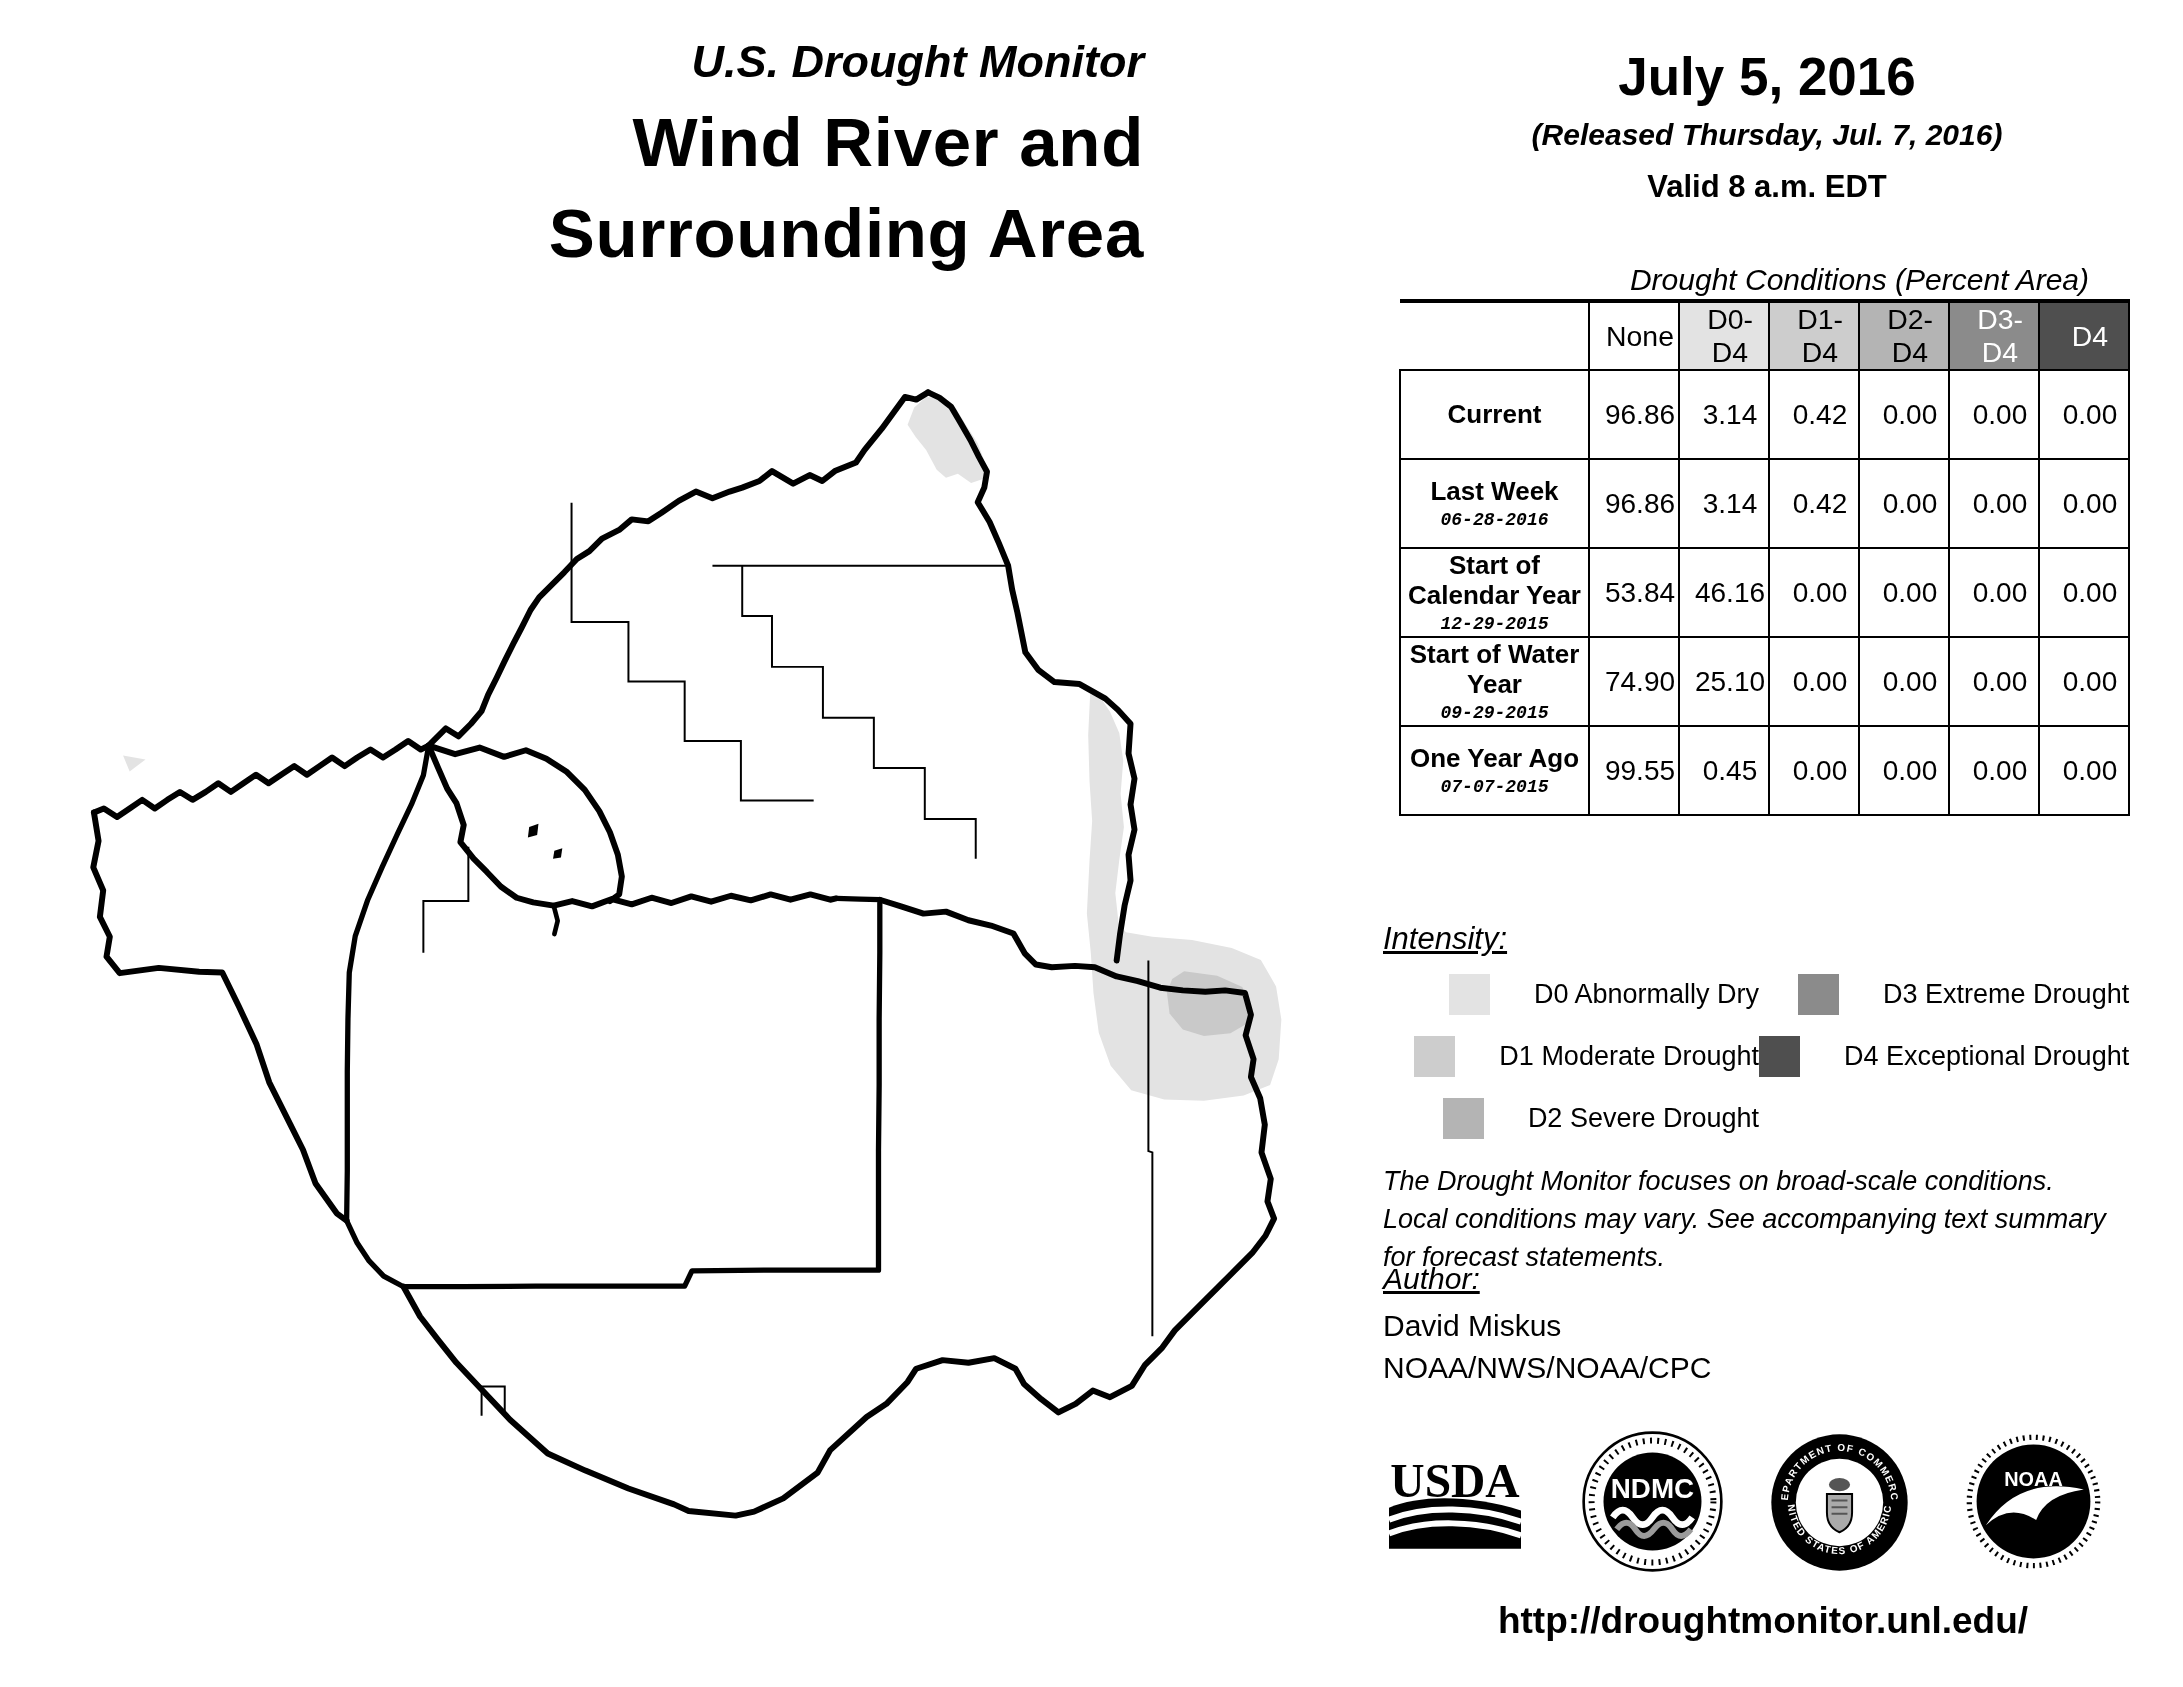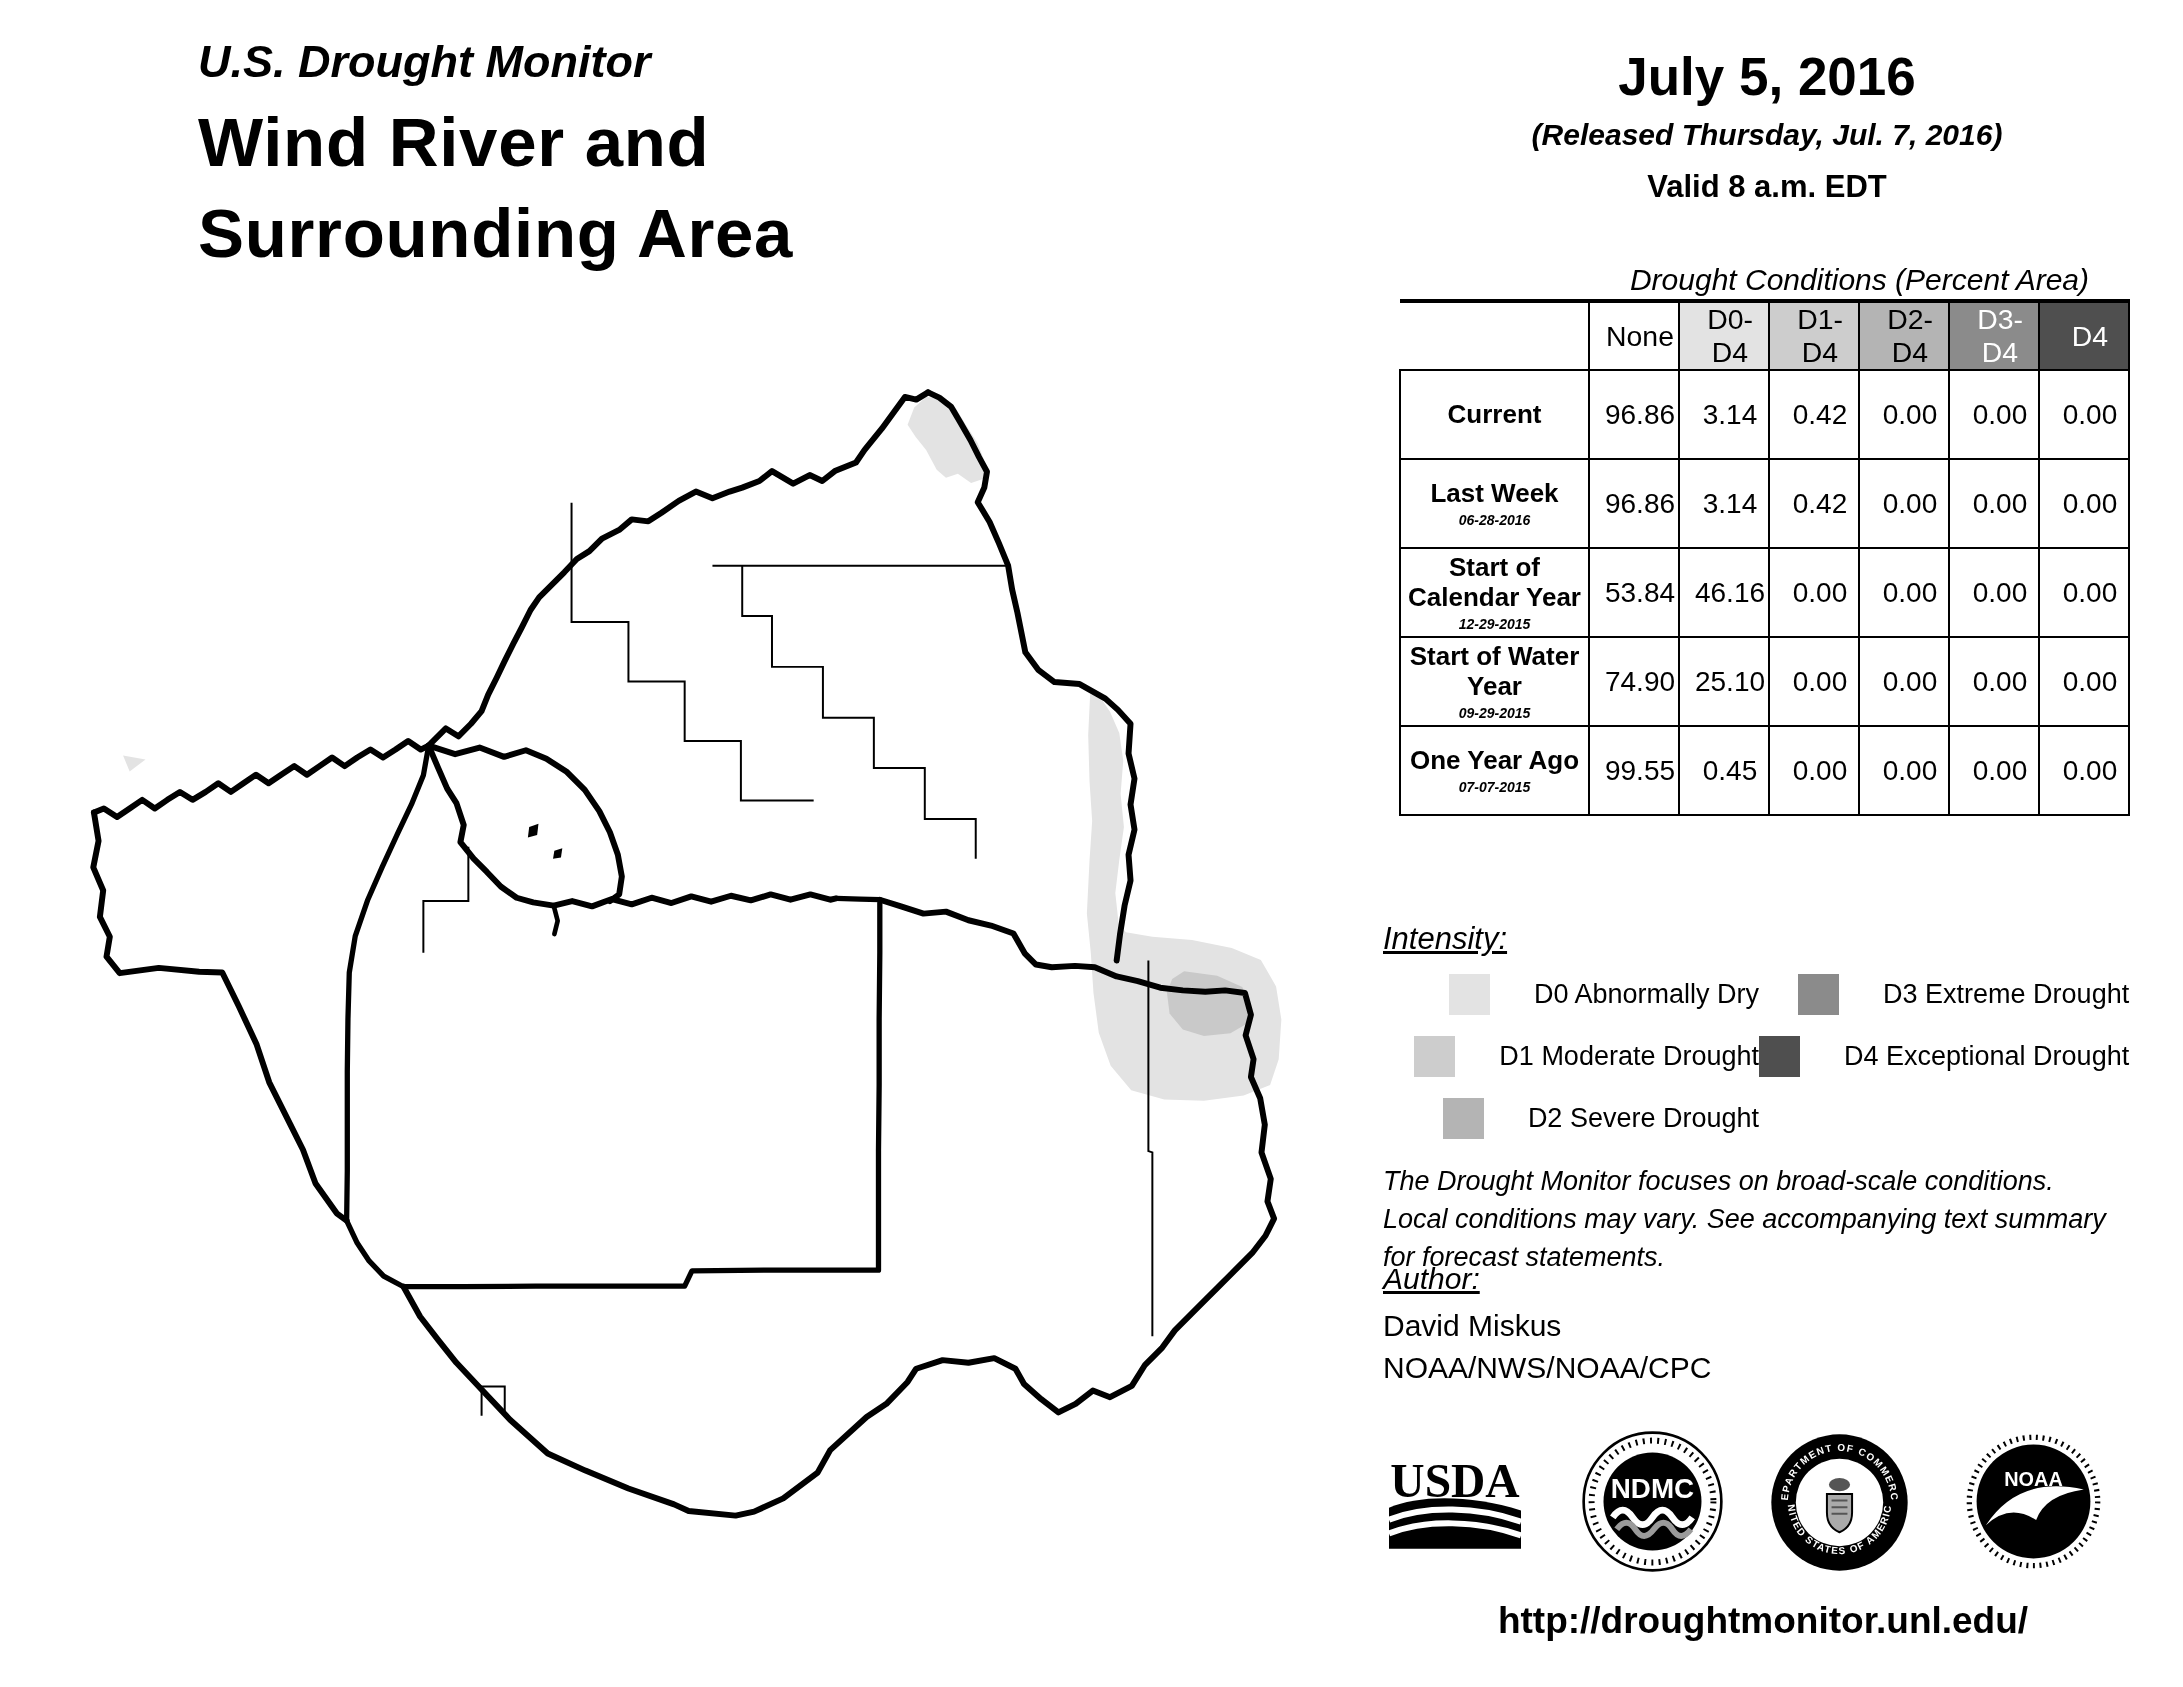--- a/index.html
+++ b/index.html
@@ -1,21 +1,21 @@
 <!DOCTYPE html>
 <html style="font-size:10.6px"><head>
 <meta charset="utf-8">
 <style>
   * { margin:0; padding:0; box-sizing:border-box; }
   html,body { width:2183px; height:1687px; background:#fff; overflow:hidden;
               font-family:"Liberation Sans", sans-serif; color:#000; }
   .abs { position:absolute; }
 
   
-  #title-block { left:198px; top:36px; width:946px; text-align:left; }
+  #title-block { left:198px; top:36px; width:946px; text-align:right; }
   #brand { font-size:45px; font-weight:bold; font-style:italic; }
   #title1 { font-size:69px; font-weight:bold; margin-top:14.6px; letter-spacing:0.7px; }
   #title2 { font-size:69px; font-weight:bold; margin-top:12px; letter-spacing:0.7px; }
 
   
   #date-block { left:1403px; top:46px; width:728px; text-align:center; }
   #map-date { font-size:53px; font-weight:bold; }
   #released { font-size:30px; font-weight:bold; font-style:italic; margin-top:10.6px; }
   #valid    { font-size:31px; font-weight:bold; margin-top:17px; }
 
@@ -23,21 +23,21 @@
   #table-title { left:1588px; top:263px; width:543px; text-align:center;
                  font-size:30px; font-style:italic; }
   #dm-table { left:1399px; top:299px; border-collapse:collapse; }
   #dm-table td { border:2.6px solid #000; text-align:center; vertical-align:middle;padding-left:12px; }
   #dm-table td.hdr-empty { border:none; background:#fff; }
   #dm-table tr.hdr td { height:56px; font-size:28.4px; border-top:4.6px solid #000; }
   #dm-table tr.datarow td { height:89px; font-size:28px; }
   #dm-table td.rowlabel { width:189px; padding:0 5.3px; }
   #dm-table td.val { width:90px; }
   .rl-main { font-size:26px; font-weight:bold; line-height:1.12; }
-  .rl-sub  { font-size:14px; font-weight:bold; font-style:italic; margin-top:4px; }
+  .rl-sub  { font-size:18px; font-weight:bold; font-style:italic; margin-top:4px;font-family:Liberation Mono, monospace; }
 
   
   #legend-title { left:1383px; top:921px; font-size:31px; font-style:italic;
                   text-decoration:underline; }
   #legend-grid { left:1383px; top:974px; width:781px; display:flex; }
   .leg-col { display:flex; flex-direction:column;align-items:flex-end; }
   .leg-col1 { width:376px; }
   .leg-item { display:flex; align-items:center; margin-bottom:21px; }
   .swatch { width:41px; height:41px; margin-right:44px; flex:none; }
   .leg-label { font-size:27px; white-space:nowrap; }

